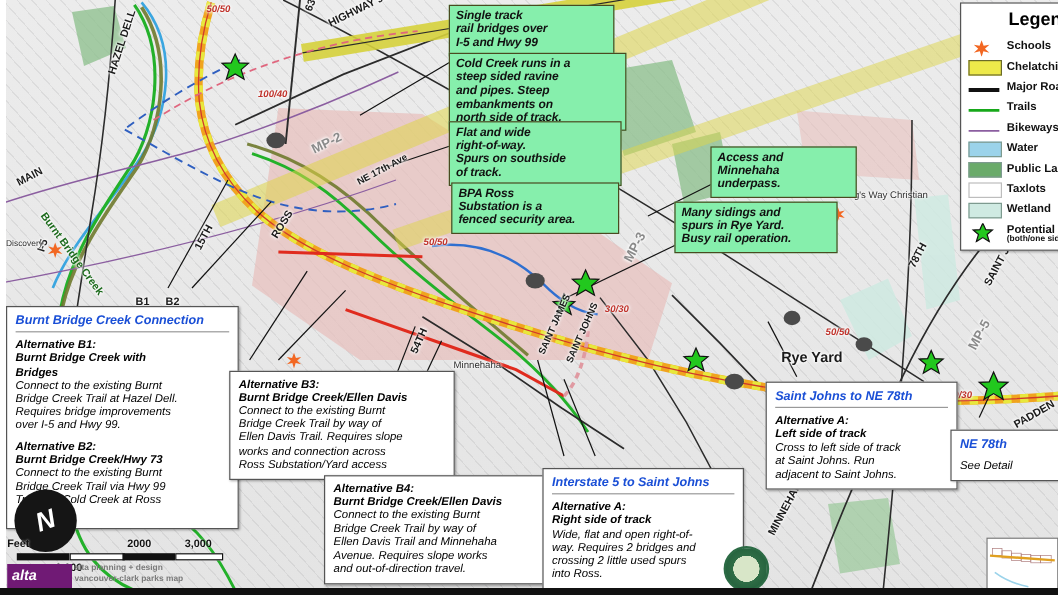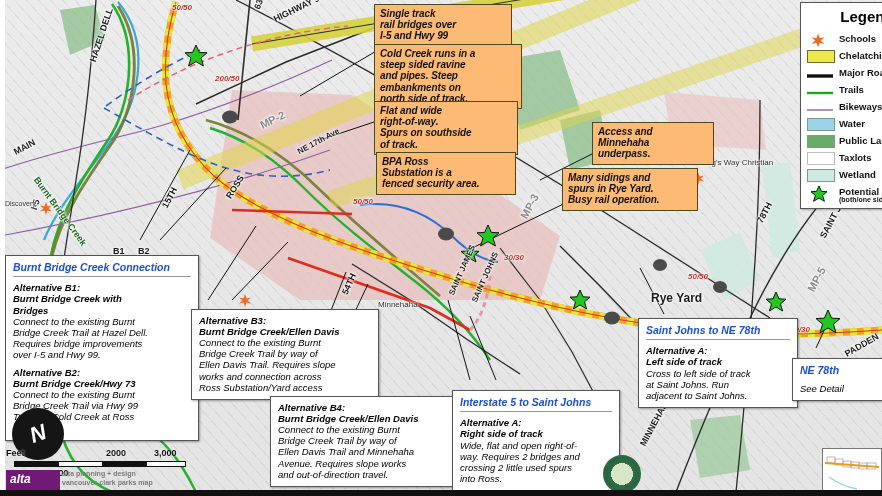--- a/index.html
+++ b/index.html
@@ -21,21 +21,21 @@
   svg.layer{position:absolute;left:0;top:0;width:882px;height:496px;overflow:visible;}
 
   
   .mlabel{position:absolute;font-weight:bold;color:#1a1a1a;white-space:nowrap;
           text-shadow:0 0 2px #fff,0 0 3px #fff,0 0 4px #fff;pointer-events:none;}
   .mlabel.lt{font-weight:normal;color:#303030;}
   .mlabel.red{color:#c0322b;font-size:8px;font-style:italic;}
   .mlabel.grey{color:#8a8a8a;font-weight:bold;}
 
   
-  .ycall{position:absolute;background:#fdba74;border:1px solid #4a4a20;
+  .ycall{position:absolute;background:#86efac;border:1px solid #4a4a20;
          font-style:italic;font-weight:bold;color:#111;line-height:1.12;
          padding:3px 5px 4px 5px;font-size:10px;letter-spacing:-.1px;}
   
   .wcall{position:absolute;background:#fff;border:1px solid #555;
          box-shadow:1px 1px 2px rgba(0,0,0,.35);padding:5px 7px 6px 7px;
          font-size:9.5px;line-height:1.17;color:#000;}
   .wcall .hdr{color:#1a4fd6;font-weight:bold;font-style:italic;font-size:10.5px;
               border-bottom:1px solid #999;padding-bottom:3px;margin-bottom:5px;}
   .wcall .alt{font-weight:bold;font-style:italic;}
   .wcall .body{font-style:italic;}
@@ -242,21 +242,21 @@
       <div class="mlabel" style="left: 818px; top: 235px; font-size: 9px; transform: rotate(-62deg); transform-origin: left top;">SAINT JOHNS</div>
       <div class="mlabel" style="left: 651px; top: 291px; font-size: 12px; transform: rotate(0deg); transform-origin: left top;">Rye Yard</div>
       <div class="mlabel grey" style="left: 805px; top: 288px; font-size: 11px; transform: rotate(-62deg); transform-origin: left top;">MP-5</div>
       <div class="mlabel" style="left: 843px; top: 350px; font-size: 9px; transform: rotate(-30deg); transform-origin: left top;">PADDEN</div>
       <div class="mlabel" style="left: 638px; top: 443px; font-size: 9px; transform: rotate(-62deg); transform-origin: left top;">MINNEHAHA</div>
       <div class="mlabel" style="left: 113px; top: 246px; font-size: 9px; transform: rotate(0deg); transform-origin: left top;">B1</div>
       <div class="mlabel" style="left: 138px; top: 246px; font-size: 9px; transform: rotate(0deg); transform-origin: left top;">B2</div>
     </div>
   <div id="mileposts">
       <div class="mlabel red" style="left: 172px; top: 3px;">50/50</div>
-      <div class="mlabel red" style="left: 215px; top: 74px;">200/50</div>
+      <div class="mlabel red" style="left: 215px; top: 74px;">100/40</div>
       <div class="mlabel red" style="left: 353px; top: 197px;">50/50</div>
       <div class="mlabel red" style="left: 504px; top: 253px;">30/30</div>
       <div class="mlabel red" style="left: 688px; top: 272px;">50/50</div>
       <div class="mlabel red" style="left: 790px; top: 325px;">30/30</div>
     </div>
 
   <div class="ycall" style="left:374px;top:4px;width:126px;">Single track<br>rail bridges over<br>I-5 and Hwy 99</div>
   <div class="ycall" style="left:374px;top:44px;width:136px;">Cold Creek runs in a<br>steep sided ravine<br>and pipes. Steep<br>embankments on<br>north side of track.</div>
   <div class="ycall" style="left:374px;top:101px;width:132px;">Flat and wide<br>right-of-way.<br>Spurs on southside<br>of track.</div>
   <div class="ycall" style="left:376px;top:152px;width:128px;">BPA Ross<br>Substation is a<br>fenced security area.</div>

